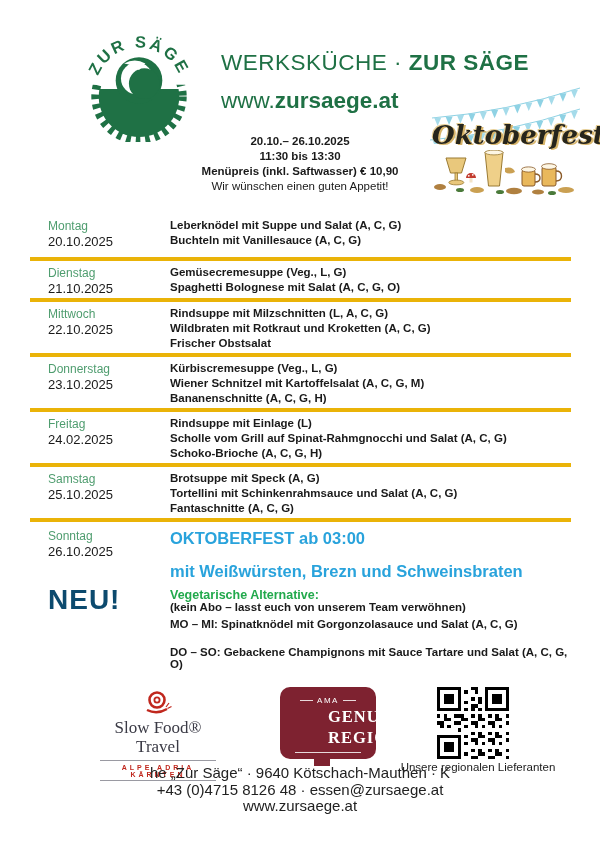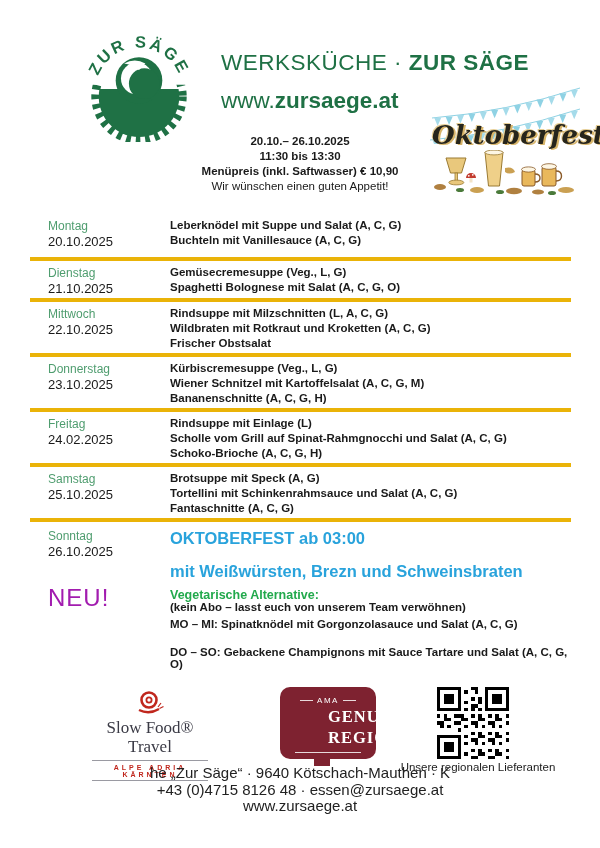--- a/index.html
+++ b/index.html
@@ -36,27 +36,27 @@
   .day-date{font-size:13px;line-height:14px;color:#1a1a1a;}
   .col-dishes{flex:1;}
   .dish{font-size:11.5px;font-weight:bold;line-height:15px;color:#1a1a1a;}
   .sun-head{font-size:16.5px;font-weight:bold;color:#29A3DC;line-height:21px;}
   .sun-head2{margin-top:12px;}
   .sun-note{font-size:11.5px;font-weight:bold;margin-top:18px;line-height:15px;}
   .row.sunday{padding:6px 0 8px;}
 
   
   .neu{display:flex;position:absolute;left:30px;top:584px;width:541px;}
-  .neu-badge{width:140px;box-sizing:border-box;padding-left:18px;font-size:24px;
-             font-weight:normal;color:#a21caf;letter-spacing:1px;flex-shrink:0;}
+  .neu-badge{width:140px;box-sizing:border-box;padding-left:18px;font-size:28px;
+             font-weight:bold;color:#0c4a6e;letter-spacing:1px;flex-shrink:0;}
   .veg-heading{font-size:12.5px;font-weight:bold;color:#22A94C;padding-top:4px;}
   .veg-item{font-size:11.5px;font-weight:bold;margin-top:16px;}
 
   
-  .slowfood{position:absolute;left:92px;top:690px;width:116px;text-align:center;}
+  .slowfood{position:absolute;left:100px;top:690px;width:116px;text-align:center;}
   .sf-name{font-family:"Liberation Serif", serif;font-size:17px;color:#3a3a45;line-height:19px;}
   .sf-sub{border-top:1.5px solid #9a9aa2;border-bottom:1.5px solid #9a9aa2;margin-top:4px;
           padding:2.5px 0;font-size:7px;letter-spacing:3px;color:#C0271D;font-weight:bold;}
   .ama{position:absolute;left:261px;top:687px;width:96px;height:72px;background:#7E2230;
        border-radius:10px;color:#fff;text-align:center;font-family:"Liberation Serif", serif;margin-left:19px;}
   .ama:after{content:"";position:absolute;left:34px;bottom:-7px;width:16px;height:8px;background:#7E2230;}
   .ama-top{display:flex;align-items:center;justify-content:center;gap:4px;margin-top:9px;
            font-size:8px;letter-spacing:1.5px;font-family:"Liberation Sans", sans-serif;}
   .ama-top:before,.ama-top:after{content:"";display:block;width:13px;height:1px;background:#e8d9db;}
   .ama-big{font-size:16.5px;font-weight:bold;letter-spacing:1px;line-height:18px;margin-top:3px;padding-left:48px;}

